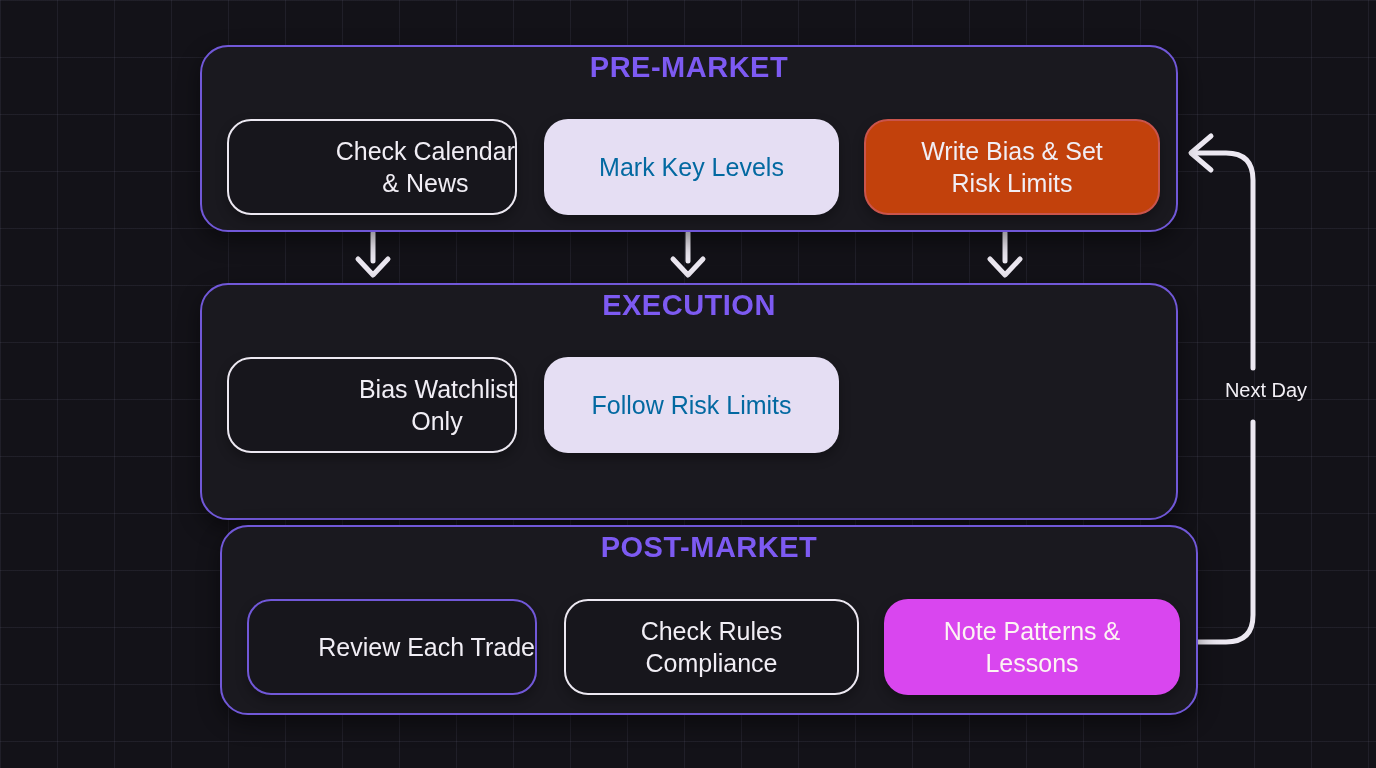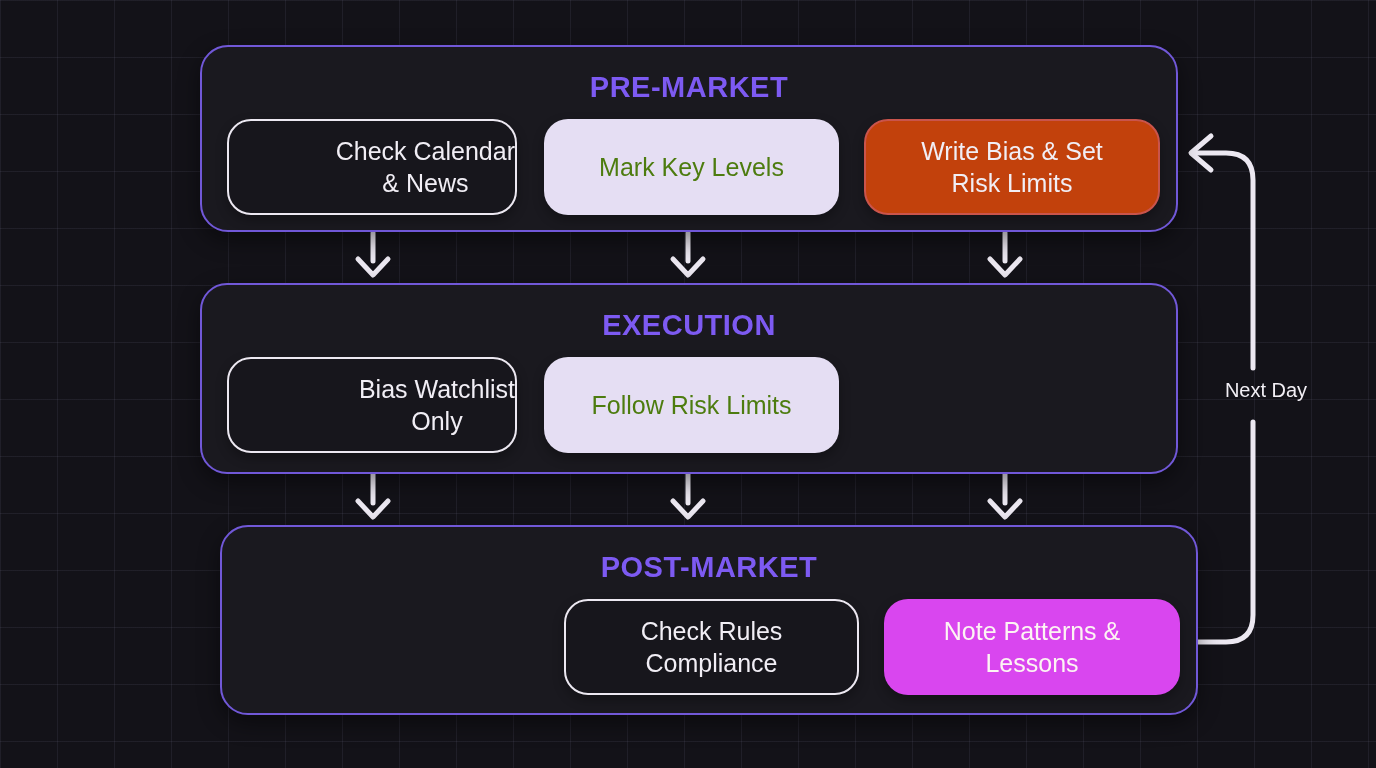--- a/index.html
+++ b/index.html
@@ -17,41 +17,41 @@
   }
   .connectors{position:absolute;left:0;top:0;width:1376px;height:768px;pointer-events:none;}
   .connectors path{stroke:#ece8f1;stroke-width:5;fill:none;stroke-linecap:round;stroke-linejoin:round;}
 
   .panel{
     position:absolute;left:200px;width:978px;box-sizing:border-box;
     background:#1a191f;border:2px solid #7158d8;border-radius:28px;
     box-shadow:0 8px 22px rgba(0,0,0,0.45);
   }
   .panel-title{
-    margin:0;padding-top:24px;text-align:center;
+    margin:0;padding-top:4px;text-align:center;
     font-size:29px;font-weight:700;letter-spacing:0.5px;color:#7d5af2;
   }
   .box{
     position:absolute;top:72px;height:96px;box-sizing:border-box;
     border-radius:24px;display:flex;align-items:center;justify-content:center;
     box-shadow:0 5px 12px rgba(0,0,0,0.30);
   }
   .col1{left:25px;width:290px;justify-content:flex-end;}
   .col2{left:342px;width:295px;}
   .col3{left:662px;width:296px;}
   .outline-light{border:2px solid #ece8f1;background:#17161c;}
   .outline-red{border:2px solid #c9544c;background:#c2410c;align-items:center;}
   .outline-purple{border:2px solid #7158d8;background:#17161c;}
   .fill-lavender{background:#e5def3;}
   .fill-red{background:#d946ef;}
   .box-label{
     font-size:25px;line-height:1.28;color:#f1eef5;
     text-align:center;white-space:pre-line;
   }
-  .fill-lavender .box-label{color:#4d7c0f;}
+  .fill-lavender .box-label{color:#0369a1;}
   .fill-red .box-label{color:#fdf4f3;}
   .loop-label{
     position:absolute;left:1196px;top:379px;width:140px;
     text-align:center;font-size:20px;color:#f2eff5;
   }
 </style>
 </head>
 <body>
 
 <div class="canvas">
@@ -91,33 +91,36 @@
     </div>
     <div class="box col2 fill-lavender">
       <span class="box-label">Mark Key Levels</span>
     </div>
     <div class="box col3 outline-red">
       <span class="box-label">Write Bias &amp; Set
 Risk Limits</span>
     </div>
   </section>
 
-  <section class="panel" style="top:283px;height:191px;border-radius:27px;">
+  <section class="panel" style="top:283px;height:237px;">
     <h2 class="panel-title">EXECUTION</h2>
     <div class="box col1 outline-light">
       <span class="box-label">Bias Watchlist
 Only</span>
     </div>
     <div class="box col2 fill-lavender">
       <span class="box-label">Follow Risk Limits</span>
     </div>
   </section>
 
   <section class="panel" style="top:525px;height:190px;margin-left:20px;">
     <h2 class="panel-title">POST-MARKET</h2>
+    <div class="box col1 outline-purple">
+      <span class="box-label">Review Each Trade</span>
+    </div>
     <div class="box col2 outline-light">
       <span class="box-label">Check Rules
 Compliance</span>
     </div>
     <div class="box col3 fill-red">
       <span class="box-label">Note Patterns &amp;
 Lessons</span>
     </div>
   </section>
 

